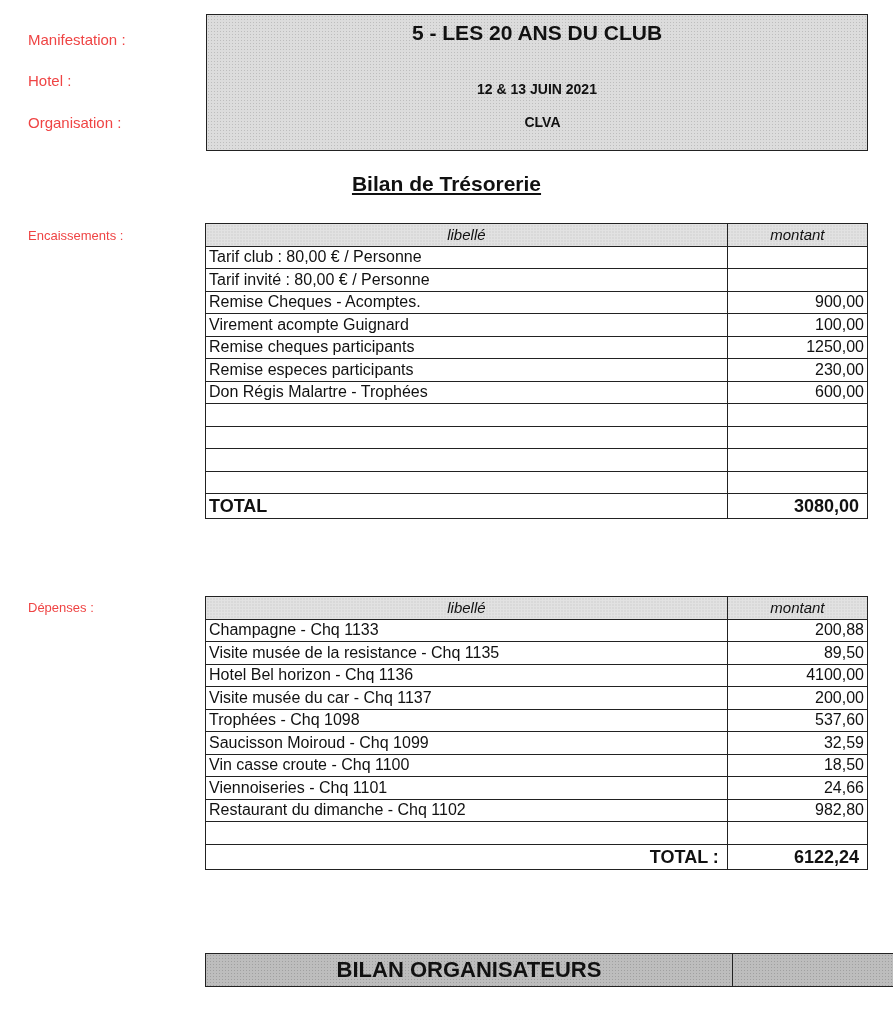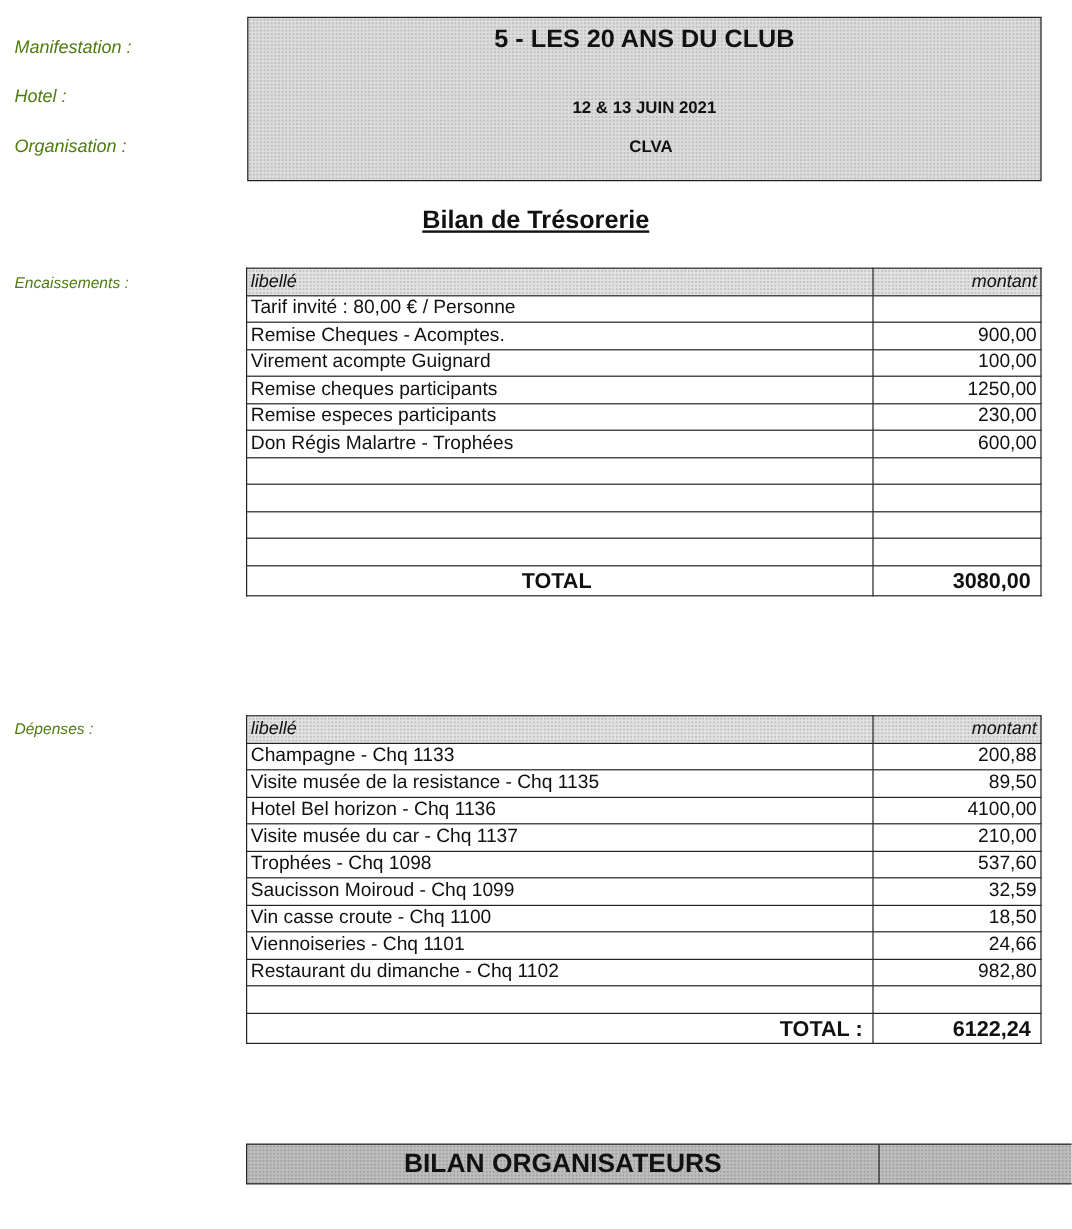--- a/index.html
+++ b/index.html
@@ -1,21 +1,21 @@
 <!DOCTYPE html>
 <html><head>
 <meta charset="utf-8">
 <style>
   html, body { margin: 0; padding: 0; }
   body {
     width: 893px; height: 1024px; background: #ffffff; position: relative;
     font-family: "Liberation Sans", sans-serif; color: #111; overflow: hidden;
   }
   .label-side {
-    position: absolute; left: 12px; font-style: italic; font-size: 15px; color: #4d7c0f;
+    position: absolute; left: 28px; font-size: 15px; color: #ef4444;
   }
   .label-small { font-size: 13px; }
   .header-box {
     position: absolute; left: 206px; top: 14px; width: 662px; height: 137px;
     border: 1.5px solid #222; background-color: #dcdcdc;
     background-image: radial-gradient(#bdbdbd 0.7px, transparent 0.8px);
     background-size: 3px 3px; box-sizing: border-box;
   }
   .hb-title { position: absolute; left: 0; right: 0; top: 6px; text-align: center; font-weight: bold; font-size: 21px; }
   .hb-date { position: absolute; left: 0; right: 0; top: 66px; text-align: center; font-weight: bold; font-size: 14px; }
@@ -26,21 +26,21 @@
     box-sizing: border-box;
   }
   table.ledger {
     position: absolute; left: 205px; width: 663px; border-collapse: collapse;
     font-size: 16px;
   }
   table.ledger td, table.ledger th {
     border: 1.3px solid #222; height: 21.5px; padding: 0 3px; line-height: 20px;
   }
   table.ledger th {
-    font-weight: normal; font-style: italic; font-size: 15px; 
+    font-weight: normal; font-style: italic; font-size: 15px; text-align: center;
     background-color: #e2e2e2;
     background-image: radial-gradient(#bfbfbf 0.7px, transparent 0.8px);
     background-size: 3px 3px;
   }
   .c-lib { width: 522px; text-align: left; }
   .c-amt { width: 130px; text-align: right; }
   tr.total td { height: 24px; font-weight: bold; font-size: 18px; text-align: right; padding-right: 8px; }
   tr.total td.c-amt { padding-right: 8px; }
   .bilan {
     position: absolute; left: 205px; top: 953px; width: 781px; height: 34px;
@@ -71,20 +71,24 @@
 
 <table class="ledger" style="top:223px">
   <thead>
     <tr>
       <th class="c-lib">libellé</th>
       <th class="c-amt">montant</th>
     </tr>
   </thead>
   <tbody>
     <tr>
+        <td class="c-lib">Tarif club : 80,00 € / Personne</td>
+        <td class="c-amt"></td>
+      </tr>
+    <tr>
         <td class="c-lib">Tarif invité : 80,00 € / Personne</td>
         <td class="c-amt"></td>
       </tr>
     <tr>
         <td class="c-lib">Remise Cheques  - Acomptes.</td>
         <td class="c-amt">900,00</td>
       </tr>
     <tr>
         <td class="c-lib">Virement acompte Guignard</td>
         <td class="c-amt">100,00</td>
@@ -111,21 +115,21 @@
       </tr>
     <tr>
         <td class="c-lib"></td>
         <td class="c-amt"></td>
       </tr>
     <tr>
         <td class="c-lib"></td>
         <td class="c-amt"></td>
       </tr>
     <tr class="total">
-      <td class="c-lib" style="text-align:center">TOTAL</td>
+      <td class="c-lib" style="text-align:left">TOTAL</td>
       <td class="c-amt">3080,00</td>
     </tr>
   </tbody>
 </table>
 
 <div class="label-side label-small" style="top:600px">Dépenses :</div>
 
 <table class="ledger" style="top:596px">
   <thead>
     <tr>
@@ -141,21 +145,21 @@
     <tr>
         <td class="c-lib">Visite musée de la resistance - Chq 1135</td>
         <td class="c-amt">89,50</td>
       </tr>
     <tr>
         <td class="c-lib">Hotel Bel horizon - Chq 1136</td>
         <td class="c-amt">4100,00</td>
       </tr>
     <tr>
         <td class="c-lib">Visite musée du car - Chq 1137</td>
-        <td class="c-amt">210,00</td>
+        <td class="c-amt">200,00</td>
       </tr>
     <tr>
         <td class="c-lib">Trophées - Chq 1098</td>
         <td class="c-amt">537,60</td>
       </tr>
     <tr>
         <td class="c-lib">Saucisson Moiroud - Chq 1099</td>
         <td class="c-amt">32,59</td>
       </tr>
     <tr>

